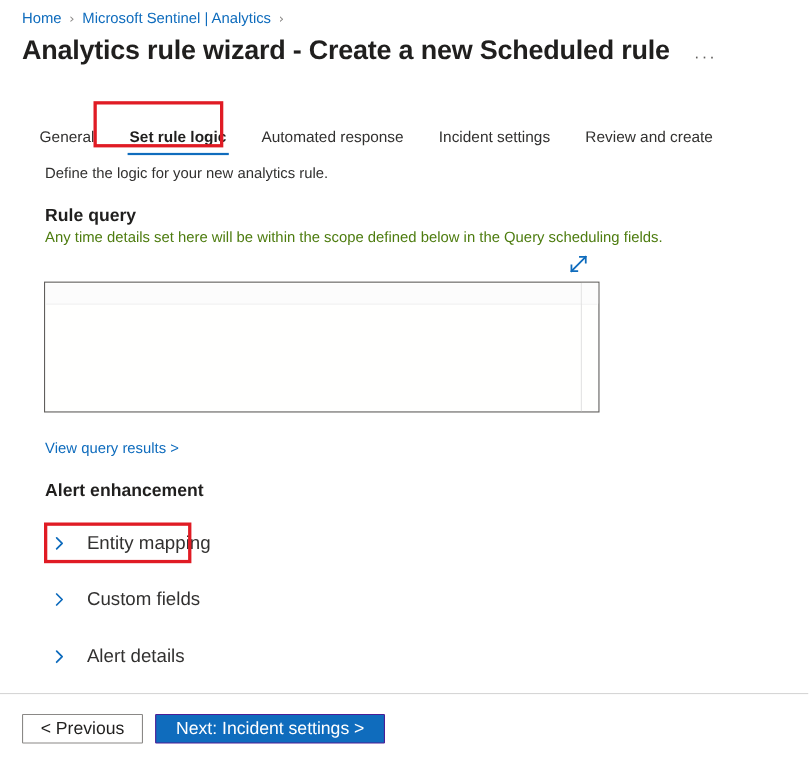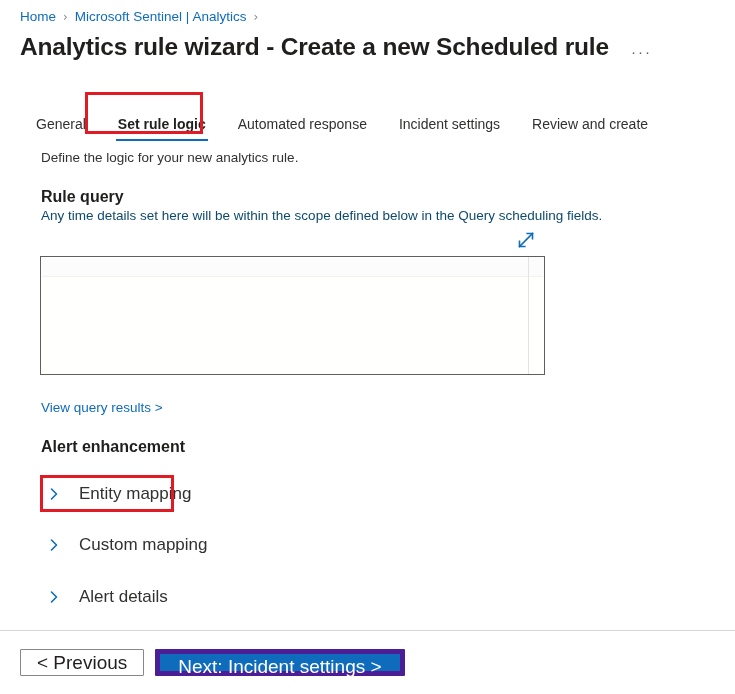--- a/index.html
+++ b/index.html
@@ -122,21 +122,21 @@
     font-size: 16px;
     font-weight: bold;
     color: #201f1e;
   }
   .rule-query-head { top: 188px; left: 41px; }
   .rule-query-sub {
     position: absolute;
     top: 208px;
     left: 41px;
     font-size: 13.5px;
-    color: #0c4a6e;
+    color: #4d7c0f;
   }
 
   
   .expand-icon {
     position: absolute;
     top: 229px;
     left: 515px;
     width: 22px;
     height: 22px;
     cursor: pointer;
@@ -244,37 +244,37 @@
   }
   .footer {
     position: absolute;
     left: 20px;
     top: 649px;
     display: flex;
     align-items: center;
   }
   .btn {
     font-family: "Liberation Sans", sans-serif;
-    font-size: 19px;
+    font-size: 16px;
     height: 27px;
     line-height: 25px;
     padding: 0 16px;
     box-sizing: border-box;
     cursor: pointer;
     white-space: nowrap;
     border-radius: 1px;
   }
   .btn-secondary {
     background: #ffffff;
     border: 1px solid #8a8886;
     color: #201f1e;
   }
   .btn-primary {
     background: #0f6cbd;
-    border: 5px solid #4c1d95;
+    border: 1px solid #4c1d95;
     color: #ffffff;
     margin-left: 11px;
     padding: 0 18px;
     text-align: right;
   }
 </style>
 </head>
 <body>
 
 <div class="breadcrumb">
@@ -348,21 +348,21 @@
   <span class="acc-label">Entity mapping</span>
 </div>
 <div class="annot-entity"></div>
 
 <div class="accordion-row row-custom">
   <span class="chev">
     <svg width="16" height="16" viewBox="0 0 16 16" aria-hidden="true">
       <polyline points="5.5,3 10.5,8 5.5,13" fill="none" stroke="#0f6cbd" stroke-width="1.6" stroke-linecap="round" stroke-linejoin="round"></polyline>
     </svg>
   </span>
-  <span class="acc-label">Custom mapping</span>
+  <span class="acc-label">Custom fields</span>
 </div>
 
 <div class="accordion-row row-alert">
   <span class="chev">
     <svg width="16" height="16" viewBox="0 0 16 16" aria-hidden="true">
       <polyline points="5.5,3 10.5,8 5.5,13" fill="none" stroke="#0f6cbd" stroke-width="1.6" stroke-linecap="round" stroke-linejoin="round"></polyline>
     </svg>
   </span>
   <span class="acc-label">Alert details</span>
 </div>

